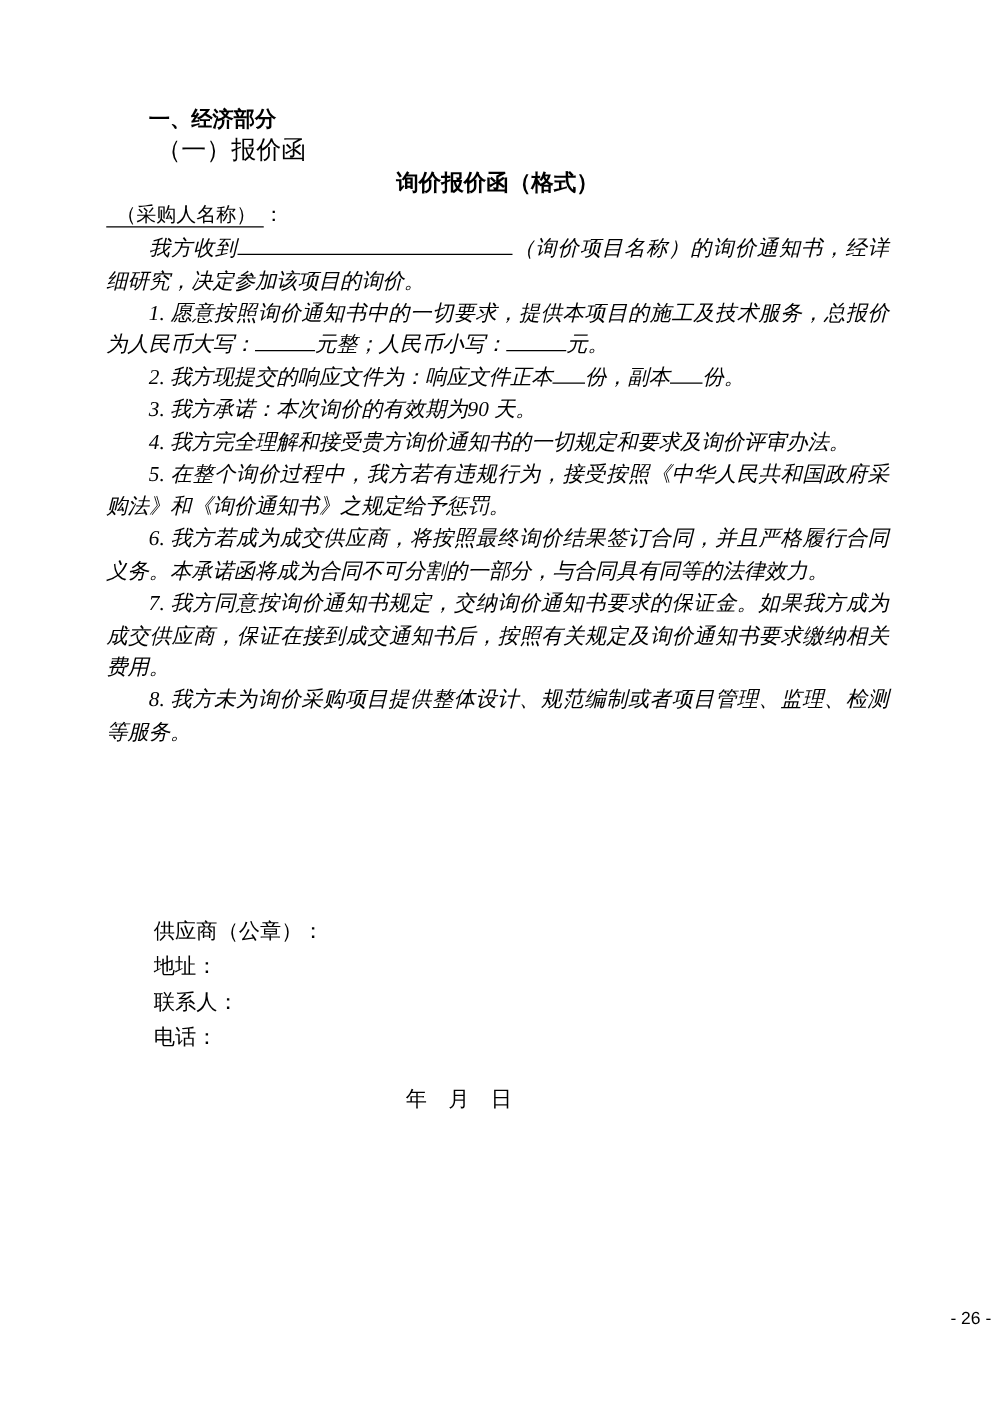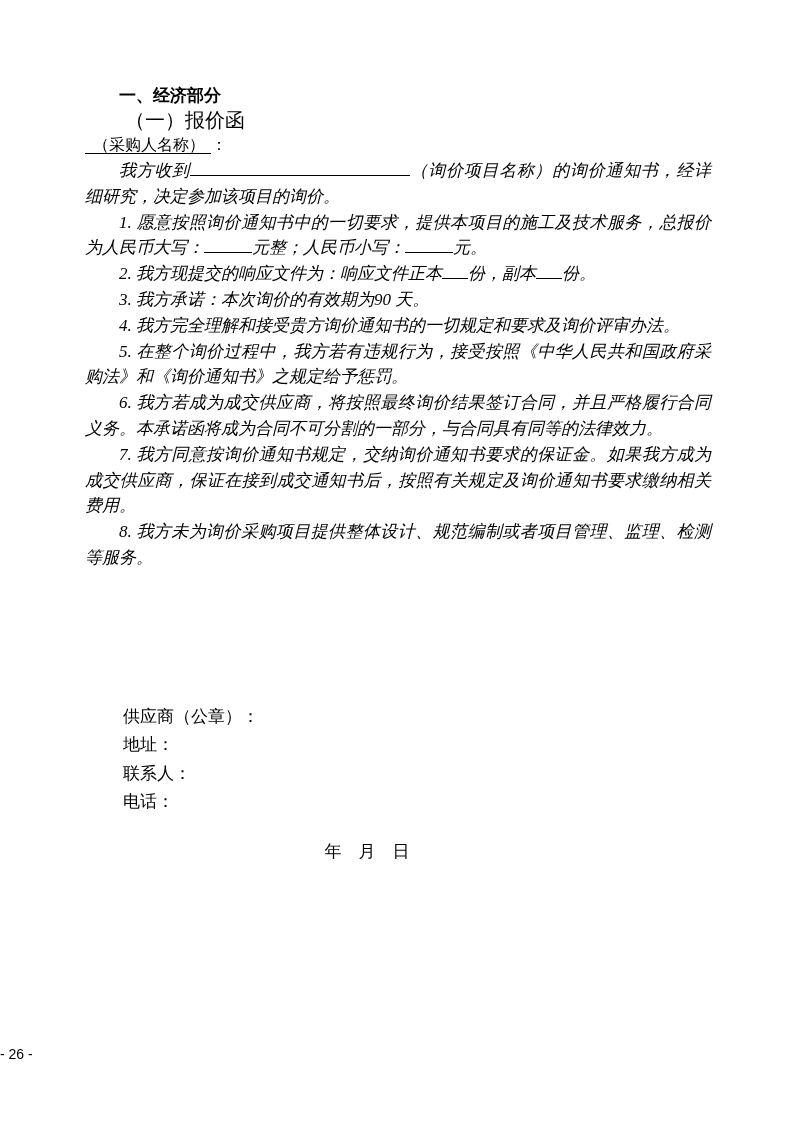--- a/index.html
+++ b/index.html
@@ -82,36 +82,37 @@
     font-size: 17px;
     line-height: 26px;
     text-align: center;
     padding-right: 62px;
   }
   .page-footer {
     position: absolute;
     left: 0;
     width: 793px;
     top: 1046px;
-    text-align: left;
+    text-align: right;
     font-family: "Liberation Sans", "DejaVu Sans", sans-serif;
     font-size: 14px;
     color: #000;
   }
 </style>
 </head>
 <body>
 
 <div class="page">
   <div class="content">
 
     <div class="section-heading">一、经济部分</div>
 
     <div class="sub-heading">（一）报价函</div>
 
+    <div class="doc-title">询价报价函（格式）</div>
 
     <div class="salutation">
       <span class="uline">（采购人名称）</span><span>：</span>
     </div>
 
     <p class="para">
       <span>我方收到</span><span class="blank blank-project"></span><span>（询价项目名称）的询价通知书，经详细研究，决定参加该项目的询价。</span>
     </p>
 
     <p class="para">

